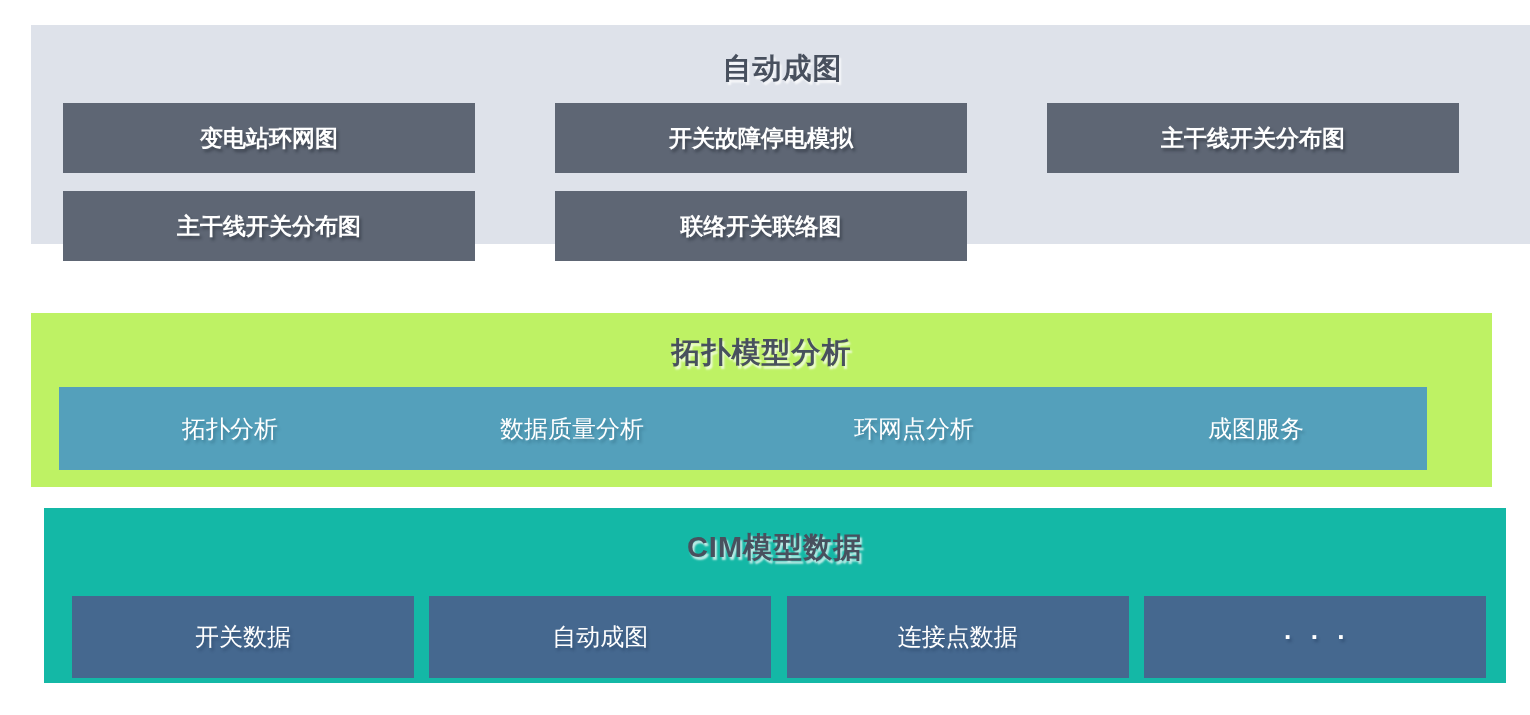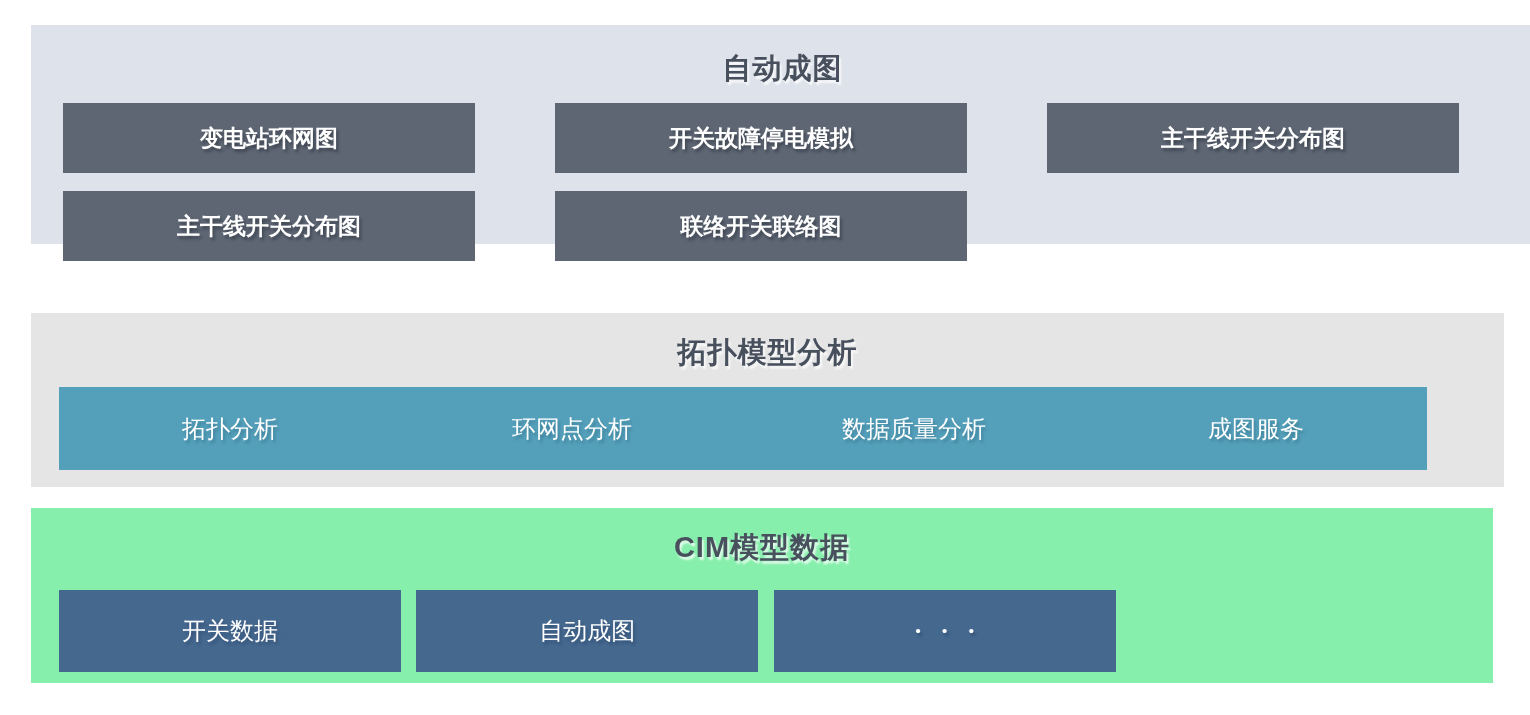--- a/index.html
+++ b/index.html
@@ -23,28 +23,28 @@
     top: 25px;
     width: 1459px;
     height: 219px;
     background: #dee2ea;
     padding-left: 44px;
   }
   .section-topology {
     top: 313px;
     width: 1461px;
     height: 174px;
-    background: #e5e5e5;
-    padding-left: 12px;
+    background: #bef264;
   }
   .section-cim {
     top: 508px;
     width: 1462px;
     height: 175px;
-    background: #86efac;
+    background: #14b8a6;
+    margin-left: 13px;
   }
   .section-title {
     position: absolute;
     top: 24px;
     left: 0;
     width: 100%;
     text-align: center;
     font-size: 29px;
     font-weight: bold;
     color: #48505e;
@@ -69,24 +69,23 @@
   }
   .section-topology .box-grid {
     left: 28px;
     top: 74px;
     width: 1310px;
     grid-template-columns: repeat(4, 342px);
     border-radius: 15px;
   }
   .section-cim .box-grid {
     left: 28px;
-    top: 82px;
+    top: 88px;
     width: 1414px;
     grid-template-columns: repeat(4, 342px);
-    font-family: Liberation Serif, serif;
   }
   .box {
     display: flex;
     align-items: center;
     justify-content: center;
     color: #ffffff;
     text-align: left;
   }
   .section-auto .box {
     height: 70px;
@@ -129,28 +128,29 @@
       <div class="box">主干线开关分布图</div>
       <div class="box">主干线开关分布图</div>
       <div class="box">联络开关联络图</div>
     </div>
   </div>
 
   <div class="section section-topology">
     <div class="section-title">拓扑模型分析</div>
     <div class="box-grid">
       <div class="box">拓扑分析</div>
+      <div class="box">数据质量分析</div>
       <div class="box">环网点分析</div>
-      <div class="box">数据质量分析</div>
       <div class="box">成图服务</div>
     </div>
   </div>
 
   <div class="section section-cim">
     <div class="section-title">CIM模型数据</div>
     <div class="box-grid">
       <div class="box">开关数据</div>
       <div class="box">自动成图</div>
+      <div class="box">连接点数据</div>
       <div class="box box-dots">···</div>
     </div>
   </div>
 
 </div>
 
 </body></html>

